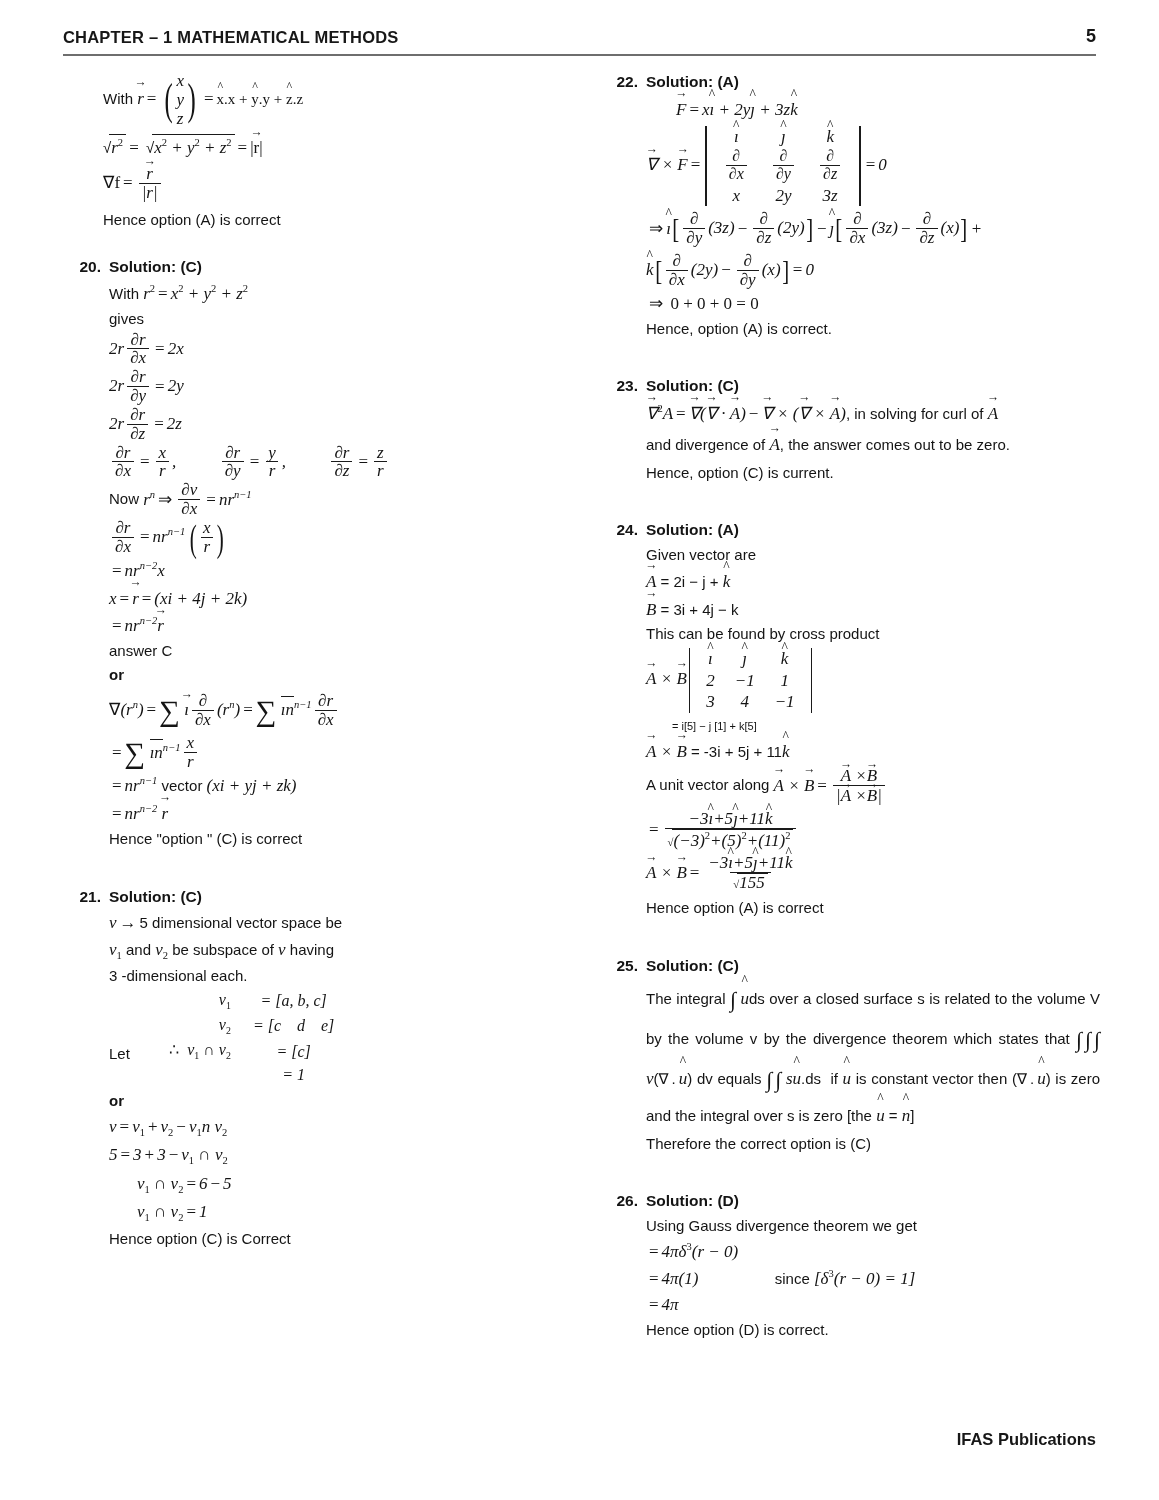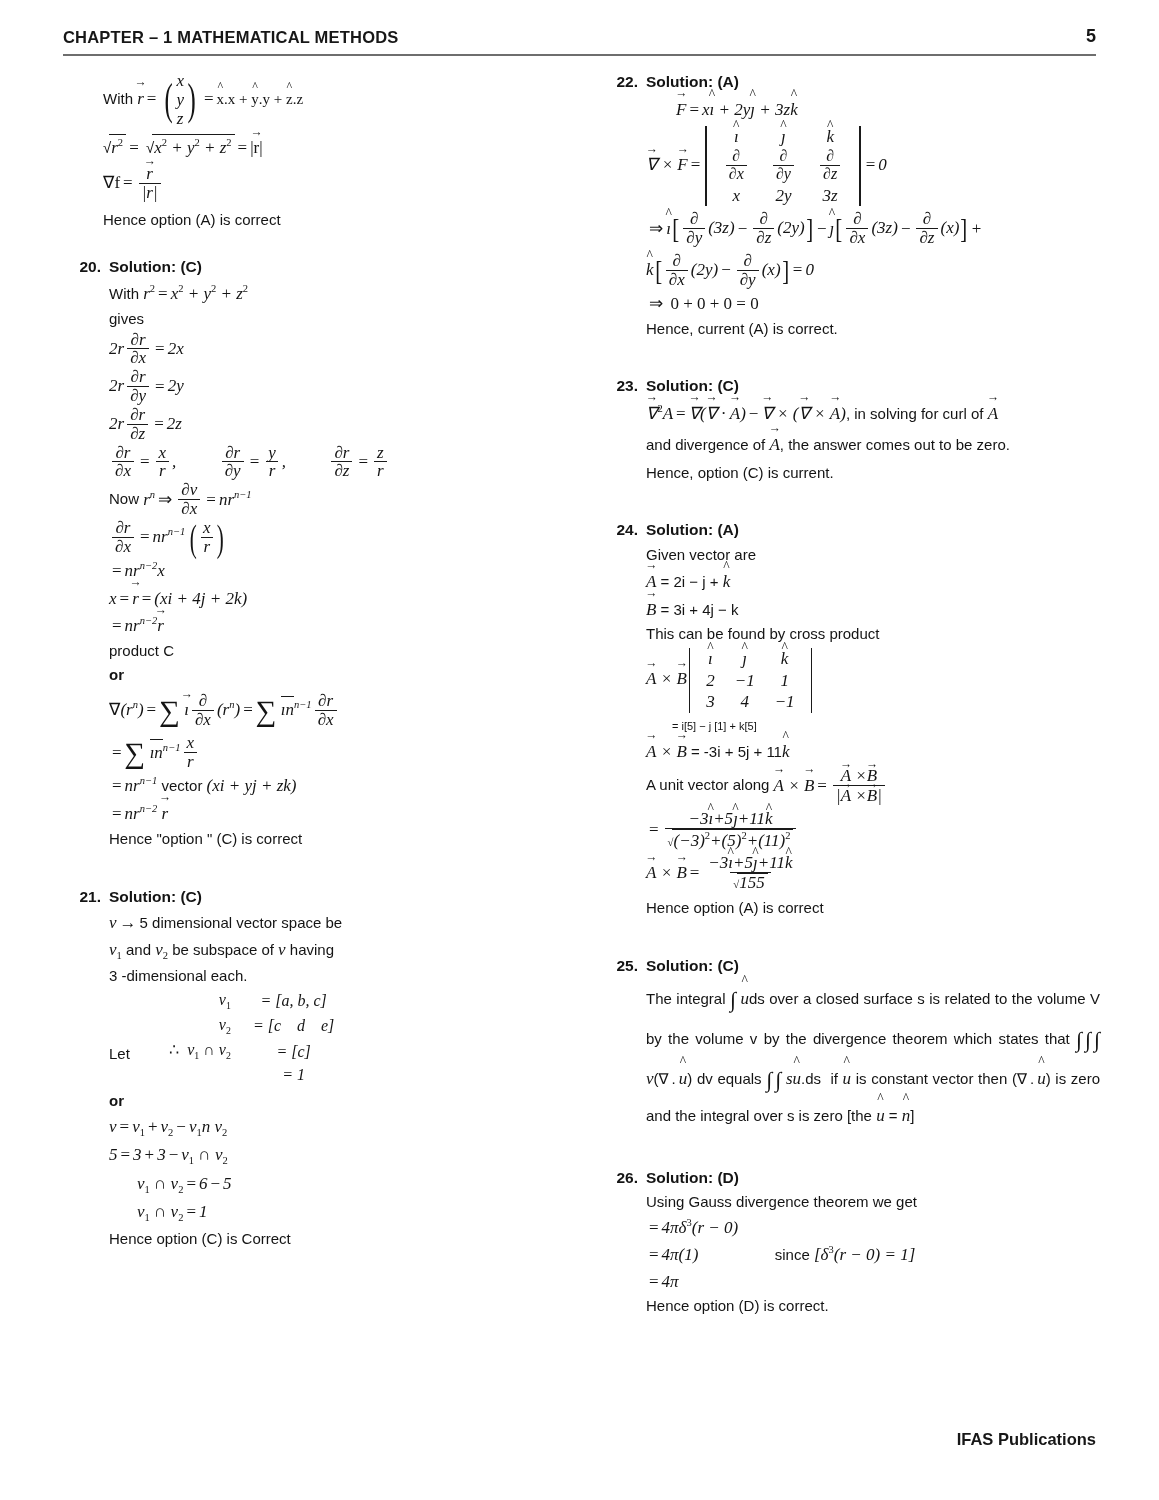--- a/index.html
+++ b/index.html
@@ -282,21 +282,21 @@
         </span>
         <span class="ln">
           <span class="op">=</span><span class="m">nr<sup class="sm">n−2</sup>x</span>
         </span>
         <span class="ln">
           <span class="m">x</span><span class="op">=</span><span class="m"><span class="vec">r</span></span><span class="op">=</span><span class="m">(xi + 4j + 2k)</span>
         </span>
         <span class="ln">
           <span class="op">=</span><span class="m">nr<sup class="sm">n−2</sup><span class="vec">r</span></span>
         </span>
-        <span class="ln">product C</span>
+        <span class="ln">answer C</span>
         <span class="ln bld">or</span>
         <span class="ln" style="margin-top:6px;">
           <span class="mr">∇</span><span class="m">(r<sup class="sm">n</sup>)</span><span class="op">=</span><span class="bigsum">∑</span>&nbsp;<span class="m"><span class="vec">ı</span></span><span class="frac sml">
               <span class="num m">∂</span>
               <span class="den m">∂x</span>
             </span><span class="m">(r<sup class="sm">n</sup>)</span><span class="op">=</span><span class="bigsum">∑</span>&nbsp;<span class="m"><span class="bar">ın</span><sup class="sm">n−1</sup></span><span class="frac sml">
               <span class="num m">∂r</span>
               <span class="den m">∂x</span>
             </span>
         </span>
@@ -437,21 +437,21 @@
               <span class="num m">∂</span>
               <span class="den m">∂x</span>
             </span><span class="m">(2y)</span><span class="op">−</span><span class="frac tiny">
               <span class="num m">∂</span>
               <span class="den m">∂y</span>
             </span><span class="m">(x)</span><span class="brk">]</span><span class="op">=</span><span class="m">0</span>
         </span>
         <span class="ln">
           <span class="op">⇒</span>&nbsp;<span class="mr">0 + 0 + 0 = 0</span>
         </span>
-        <span class="ln">Hence, current (A) is correct.</span>
+        <span class="ln">Hence, option (A) is correct.</span>
       </div>
     </div>
 
     <span class="gap-lg"></span>
 
     <div class="sol">
       <div class="sol-head">
         <span class="sol-num">23.</span>
         <span>Solution: (C)</span>
       </div>
@@ -539,20 +539,21 @@
 
     <div class="sol">
       <div class="sol-head">
         <span class="sol-num">25.</span>
         <span>Solution: (C)</span>
       </div>
       <div class="sol-body">
         <div class="ln wrap just" style="line-height:1.85;font-size:15px;">
           The integral <span class="bigint">∫</span> <span class="m"><span class="hat">u</span></span>ds over a closed surface s is related to the volume V by the volume v by the divergence theorem which states that <span class="bigint">∫</span> <span class="bigint">∫</span> <span class="bigint">∫</span> <span class="m">v</span>(∇ . <span class="m"><span class="hat">u</span></span>) dv equals <span class="bigint">∫</span> <span class="bigint">∫</span> <span class="m">s<span class="hat">u</span></span>.ds&nbsp; if <span class="m"><span class="hat">u</span></span> is constant vector then (∇ . <span class="m"><span class="hat">u</span></span>) is zero and the integral over s is zero [the <span class="m"><span class="hat">u</span></span> = <span class="m"><span class="hat">n</span></span>]
         </div>
+        <span class="ln">Therefore the correct option is (C)</span>
       </div>
     </div>
 
     <span class="gap-lg"></span>
 
     <div class="sol">
       <div class="sol-head">
         <span class="sol-num">26.</span>
         <span>Solution: (D)</span>
       </div>

